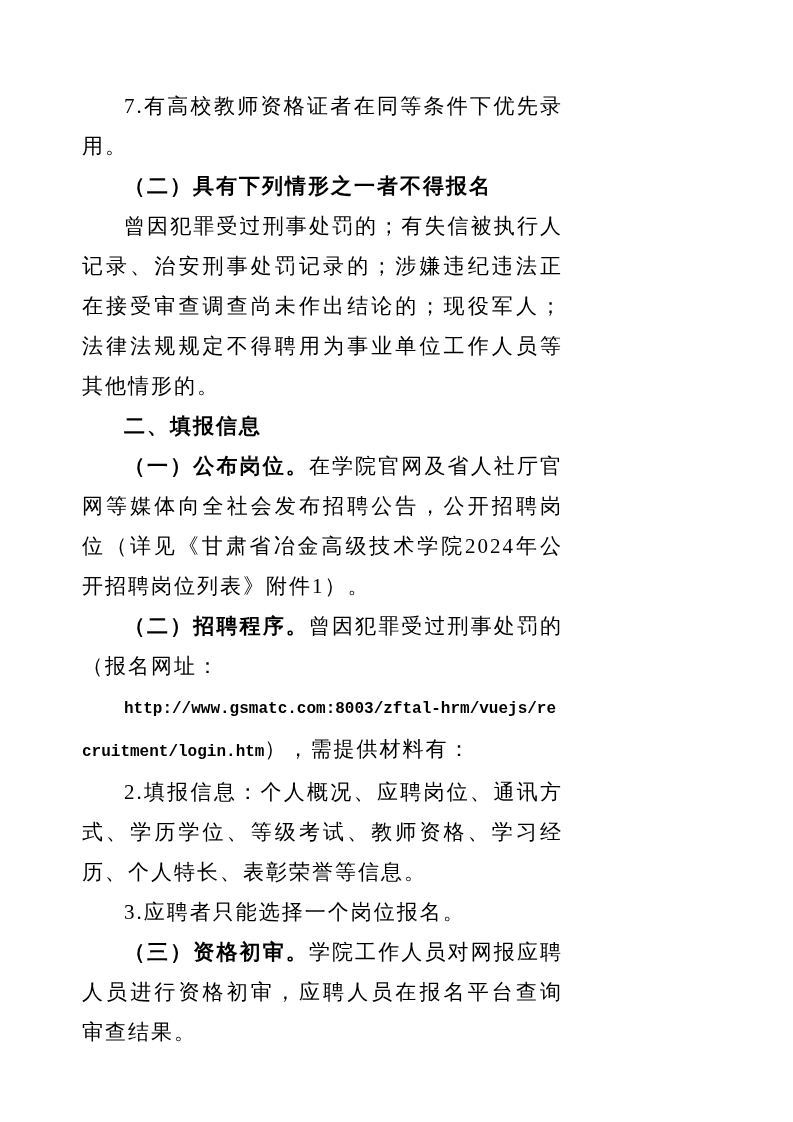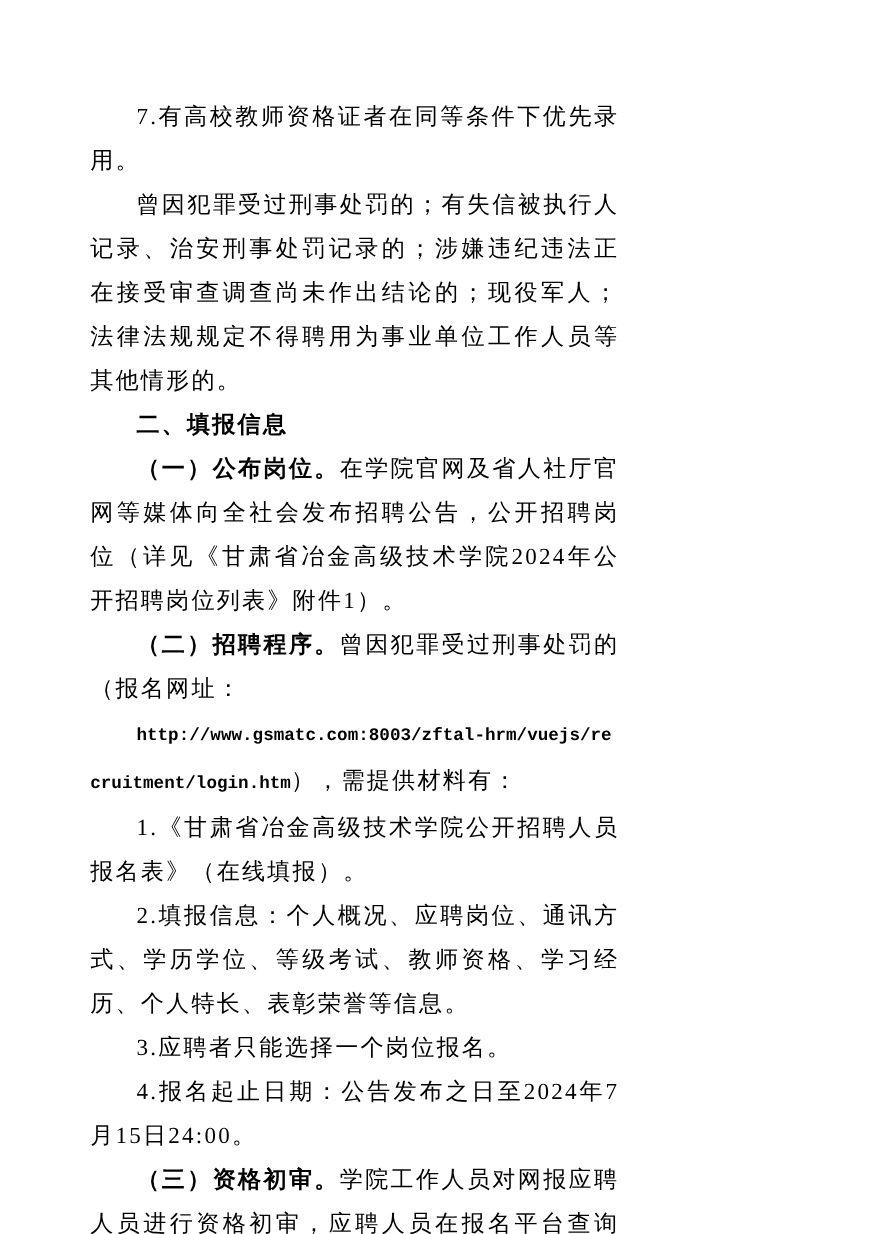--- a/index.html
+++ b/index.html
@@ -40,34 +40,33 @@
     font-weight: bold;
   }
 </style>
 </head>
 <body>
 
 <div class="page">
 
   <p class="para"><span>7.有高校教师资格证者在同等条件下优先录用。</span></p>
 
+  <p class="para"><span class="bold">（二）具有下列情形之一者不得报名</span></p>
 
   <p class="para"><span>曾因犯罪受过刑事处罚的；有失信被执行人记录、治安刑事处罚记录的；涉嫌违纪违法正在接受审查调查尚未作出结论的；现役军人；法律法规规定不得聘用为事业单位工作人员等其他情形的。</span></p>
 
   <p class="para"><span class="bold">二、填报信息</span></p>
 
   <p class="para"><span class="bold">（一）公布岗位。</span><span>在学院官网及省人社厅官网等媒体向全社会发布招聘公告，公开招聘岗位（详见《甘肃省冶金高级技术学院2024年公开招聘岗位列表》附件1）。</span></p>
 
   <p class="para"><span class="bold">（二）招聘程序。</span><span>曾因犯罪受过刑事处罚的（报名网址：</span></p>
 
   <p class="para url-wrap"><span class="url">http://www.gsmatc.com:8003/zftal-hrm/vuejs/recruitment/login.htm</span><span>），需提供材料有：</span></p>
 
-  <p class="para"><span>1.《甘肃省冶金高级技术学院公开招聘人员报名表》（在线填报）。</span></p>
 
   <p class="para"><span>2.填报信息：个人概况、应聘岗位、通讯方式、学历学位、等级考试、教师资格、学习经历、个人特长、表彰荣誉等信息。</span></p>
 
   <p class="para"><span>3.应聘者只能选择一个岗位报名。</span></p>
 
-  <p class="para"><span>4.报名起止日期：公告发布之日至2024年7月15日24:00。</span></p>
 
   <p class="para"><span class="bold">（三）资格初审。</span><span>学院工作人员对网报应聘人员进行资格初审，应聘人员在报名平台查询审查结果。</span></p>
 
 </div>
 
 </body></html>

